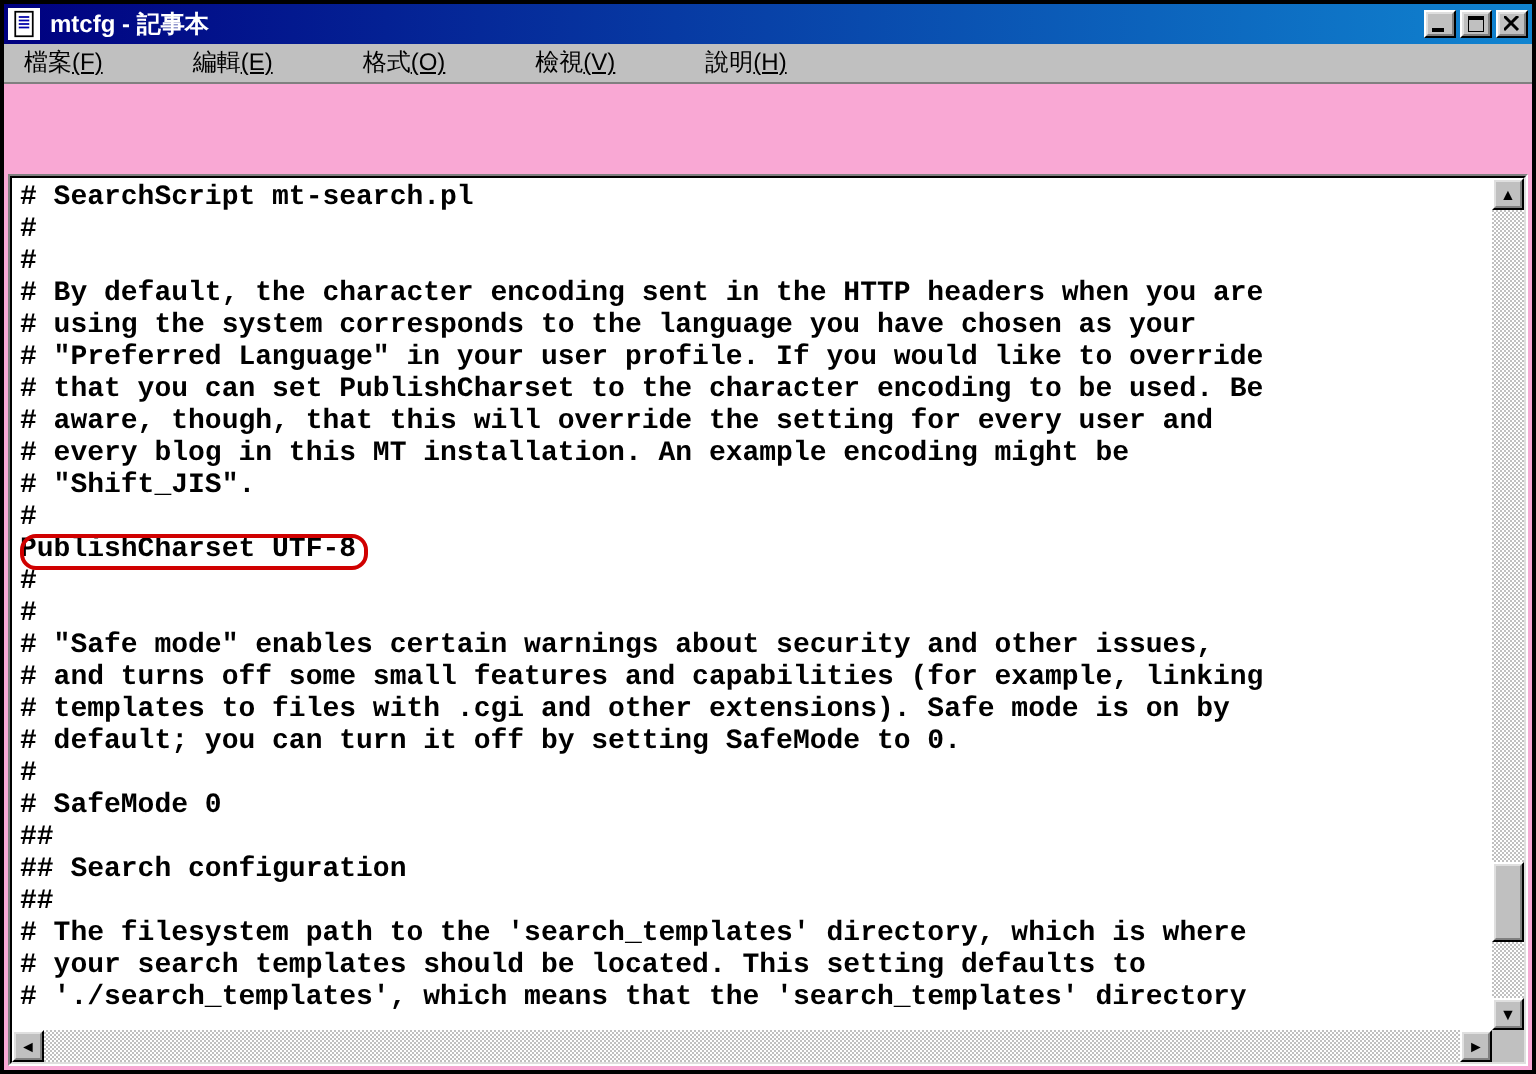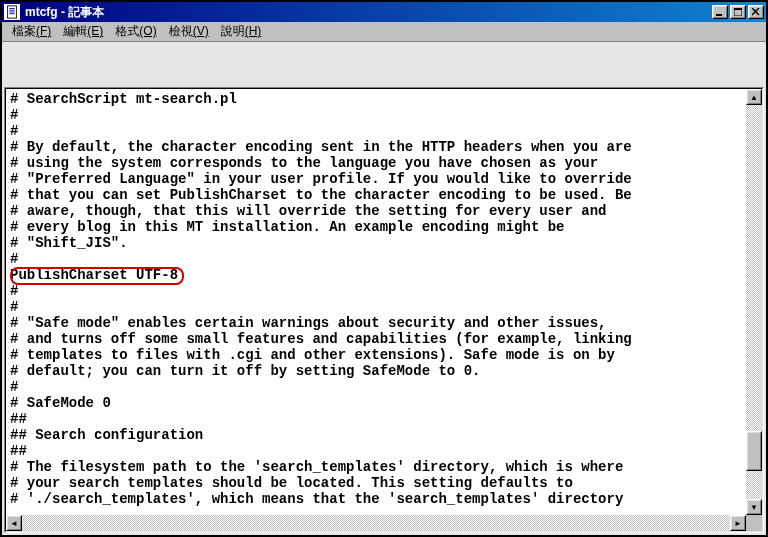--- a/index.html
+++ b/index.html
@@ -1,25 +1,25 @@
 <!DOCTYPE html>
 <html><head>
 <meta charset="utf-8">
 <style>
 * { margin: 0; padding: 0; box-sizing: border-box; }
 body { font-family: "MS Sans Serif", sans-serif; font-size: 11px; background: #000; width: 768px; height: 537px; overflow: hidden; }
-.window { width: 766px; height: 535px; margin: 1px; background: #e5e5e5; border: 1px solid #000; position: relative; }
+.window { width: 766px; height: 535px; margin: 1px; background: #f9a8d4; border: 1px solid #000; position: relative; }
 .titlebar { height: 20px; background: linear-gradient(to right, #000080, #1084d0); display: flex; align-items: center; padding: 2px; color: #fff; }
 .title-icon { width: 16px; height: 16px; background: #fff; margin-right: 3px; display: inline-flex; align-items: center; justify-content: center; }
 .title-icon svg { width: 14px; height: 14px; }
 .title-text { flex: 1; font-size: 12px; font-weight: bold; padding-left: 2px; }
 .window-controls { display: flex; gap: 2px; }
 .window-btn { width: 16px; height: 14px; background: #c0c0c0; border-top: 1px solid #fff; border-left: 1px solid #fff; border-right: 1px solid #000; border-bottom: 1px solid #000; display: flex; align-items: center; justify-content: center; font-family: "Marlett", sans-serif; font-size: 10px; cursor: pointer; }
 .window-btn-inner { border-top: 1px solid #dfdfdf; border-left: 1px solid #dfdfdf; border-right: 1px solid #808080; border-bottom: 1px solid #808080; width: 100%; height: 100%; display: flex; align-items: center; justify-content: center; }
-.menubar { height: 20px; background: #c0c0c0; display: flex; align-items: center; padding: 2px 4px; font-size: 12px; border-bottom: 1px solid #808080; }
+.menubar { height: 20px; background: #c0c0c0; display: flex; align-items: center; padding: 2px 4px; font-size: 12px; border-bottom: 1px solid #808080; gap: 33px; }
 .menu-item { padding: 2px 6px; cursor: pointer; }
 .menu-hotkey { text-decoration: underline; }
 .editor-container { position: absolute; top: 41px; left: 2px; right: 2px; bottom: 2px; background: #fff; border-top: 1px solid #808080; border-left: 1px solid #808080; border-right: 1px solid #fff; border-bottom: 1px solid #fff; margin-top: 44px; }
 .editor-inner { width: 100%; height: 100%; border-top: 1px solid #000; border-left: 1px solid #000; border-right: 1px solid #dfdfdf; border-bottom: 1px solid #dfdfdf; position: relative; overflow: hidden; }
 .text-area { position: absolute; top: 0; left: 0; right: 16px; bottom: 16px; background: #fff; padding: 2px 4px; font-family: "Courier New", monospace; font-size: 14px; font-weight: bold; line-height: 16px; white-space: pre; overflow: hidden; }
 .scrollbar-v { position: absolute; top: 0; right: 0; width: 16px; bottom: 16px; background: #c0c0c0; }
 .scrollbar-h { position: absolute; bottom: 0; left: 0; right: 16px; height: 16px; background: #c0c0c0; }
 .scroll-corner { position: absolute; bottom: 0; right: 0; width: 16px; height: 16px; background: #c0c0c0; }
 .scroll-btn { width: 16px; height: 16px; background: #c0c0c0; border-top: 1px solid #fff; border-left: 1px solid #fff; border-right: 1px solid #000; border-bottom: 1px solid #000; display: flex; align-items: center; justify-content: center; cursor: pointer; position: absolute; }
 .scroll-btn-inner { border-top: 1px solid #dfdfdf; border-left: 1px solid #dfdfdf; border-right: 1px solid #808080; border-bottom: 1px solid #808080; width: 100%; height: 100%; display: flex; align-items: center; justify-content: center; }

